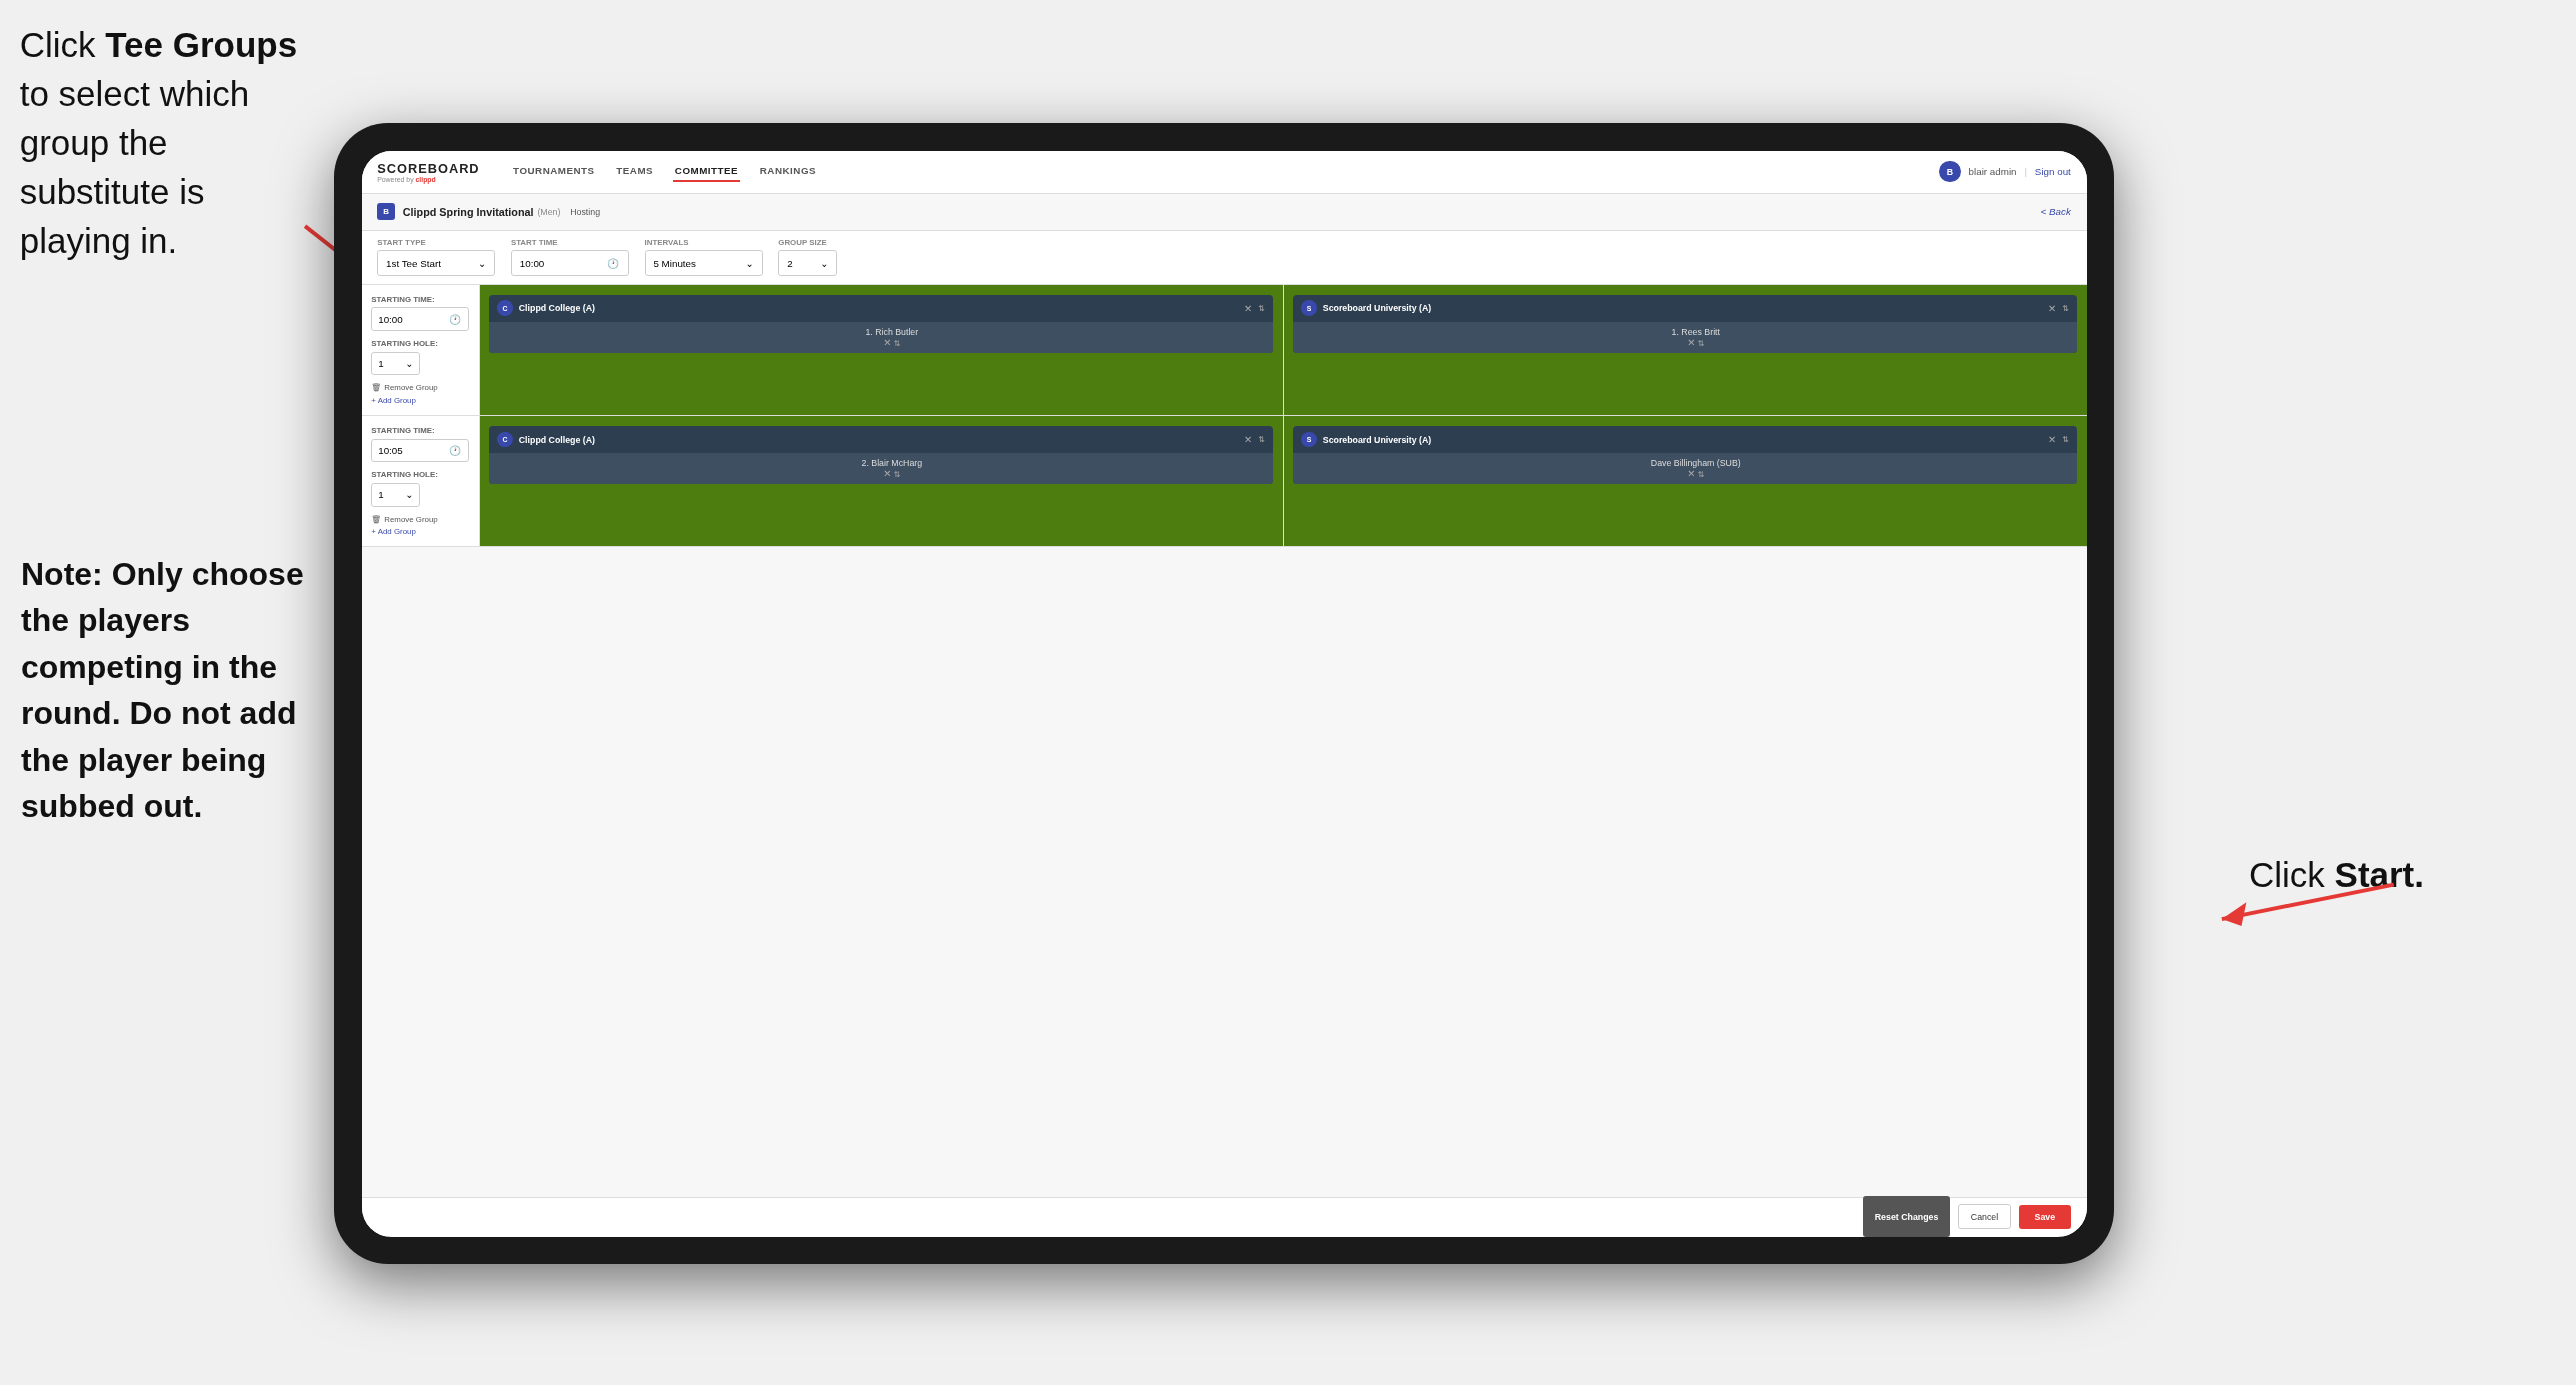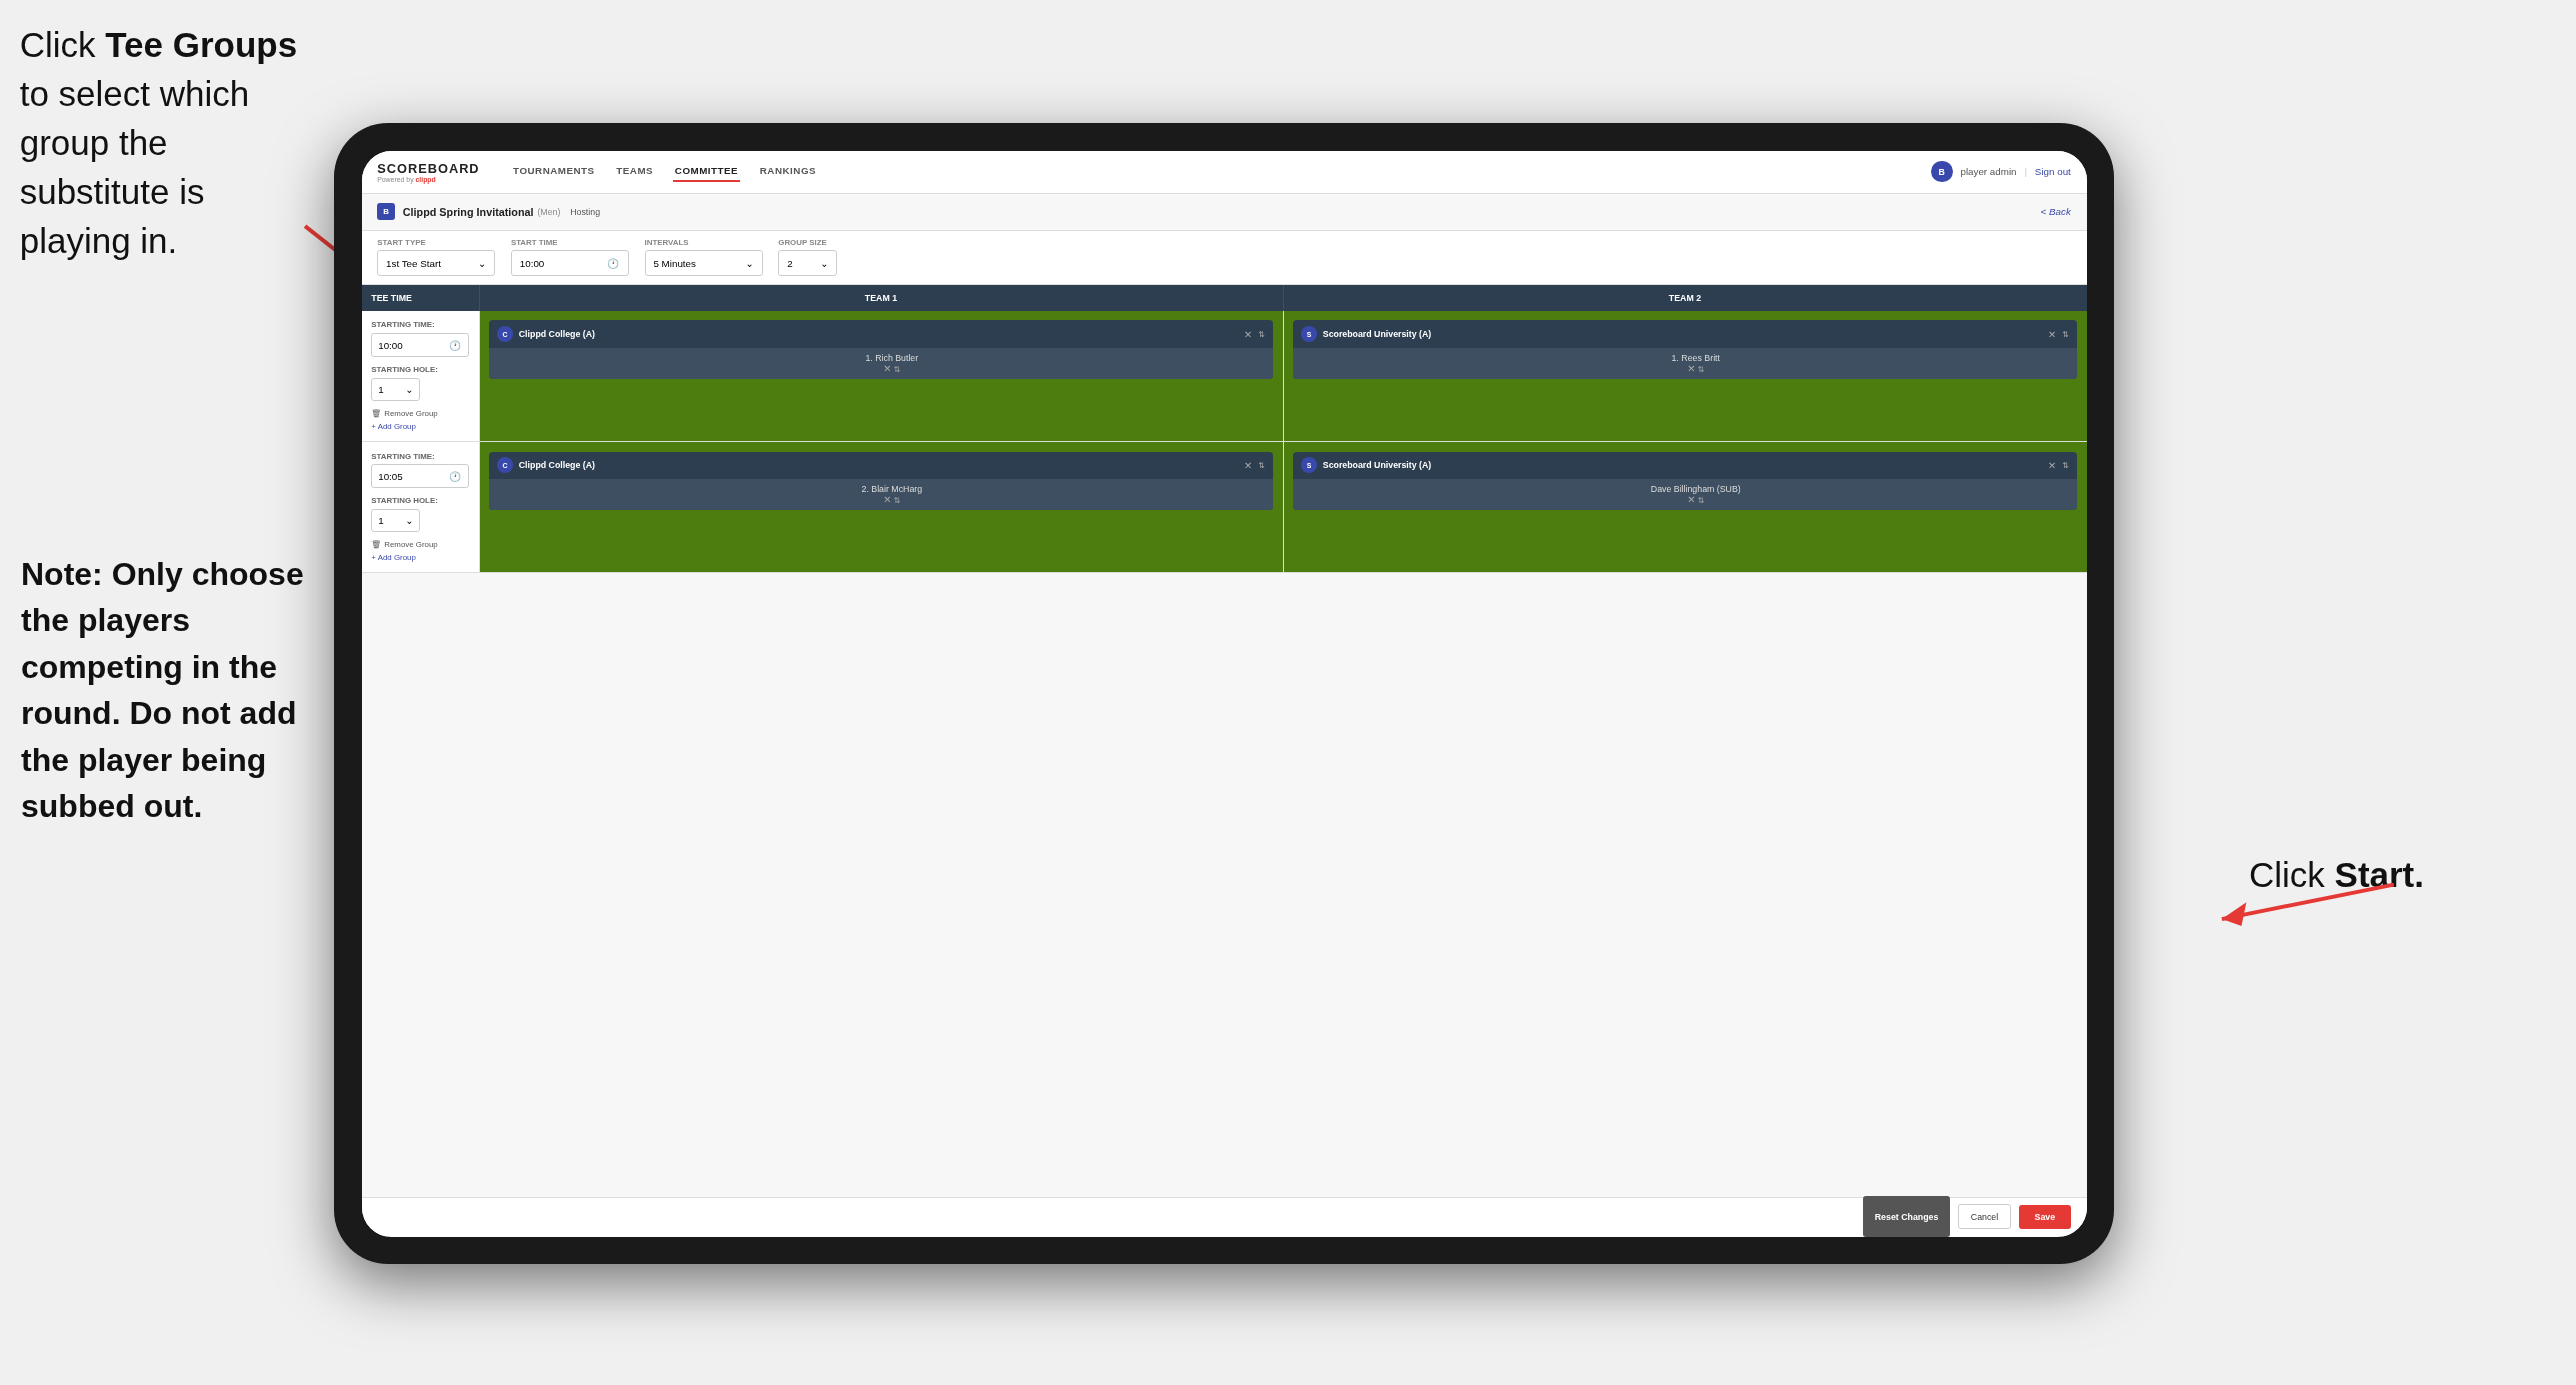--- a/index.html
+++ b/index.html
@@ -455,21 +455,21 @@
         <span class="logo-powered">Powered by <span>clippd</span></span>
       </div>
       <div class="nav-items">
         <span class="nav-item">Tournaments</span>
         <span class="nav-item">Teams</span>
         <span class="nav-item active">Committee</span>
         <span class="nav-item">Rankings</span>
       </div>
       <div class="header-right">
         <div class="user-avatar">B</div>
-        <span>player admin</span>
+        <span>blair admin</span>
         <span class="pipe">|</span>
         <span style="color:#3949ab;cursor:pointer;">Sign out</span>
       </div>
     </div>
 
     <div class="sub-header">
       <div class="sub-header-icon">
         <span>B</span>
       </div>
       <span class="sub-header-title">Clippd Spring Invitational</span>
@@ -504,25 +504,20 @@
         </div>
         <div class="config-item">
           <span class="config-label">Group Size</span>
           <div class="config-select" style="min-width:59px;">
             <span>2</span>
             <span>⌄</span>
           </div>
         </div>
       </div>
 
-      <div class="table-header">
-        <div class="th-tee">Tee Time</div>
-        <div class="th-team1">Team 1</div>
-        <div class="th-team2">Team 2</div>
-      </div>
 
       <div style="flex:1; overflow-y:auto; background:#f7f7f7;">
 
         <div class="tee-group-row">
           <div class="tee-time-col">
             <div class="tee-time-label">STARTING TIME:</div>
             <div class="tee-time-value">
               <span>10:00</span>
               <span>🕐</span>
             </div>

